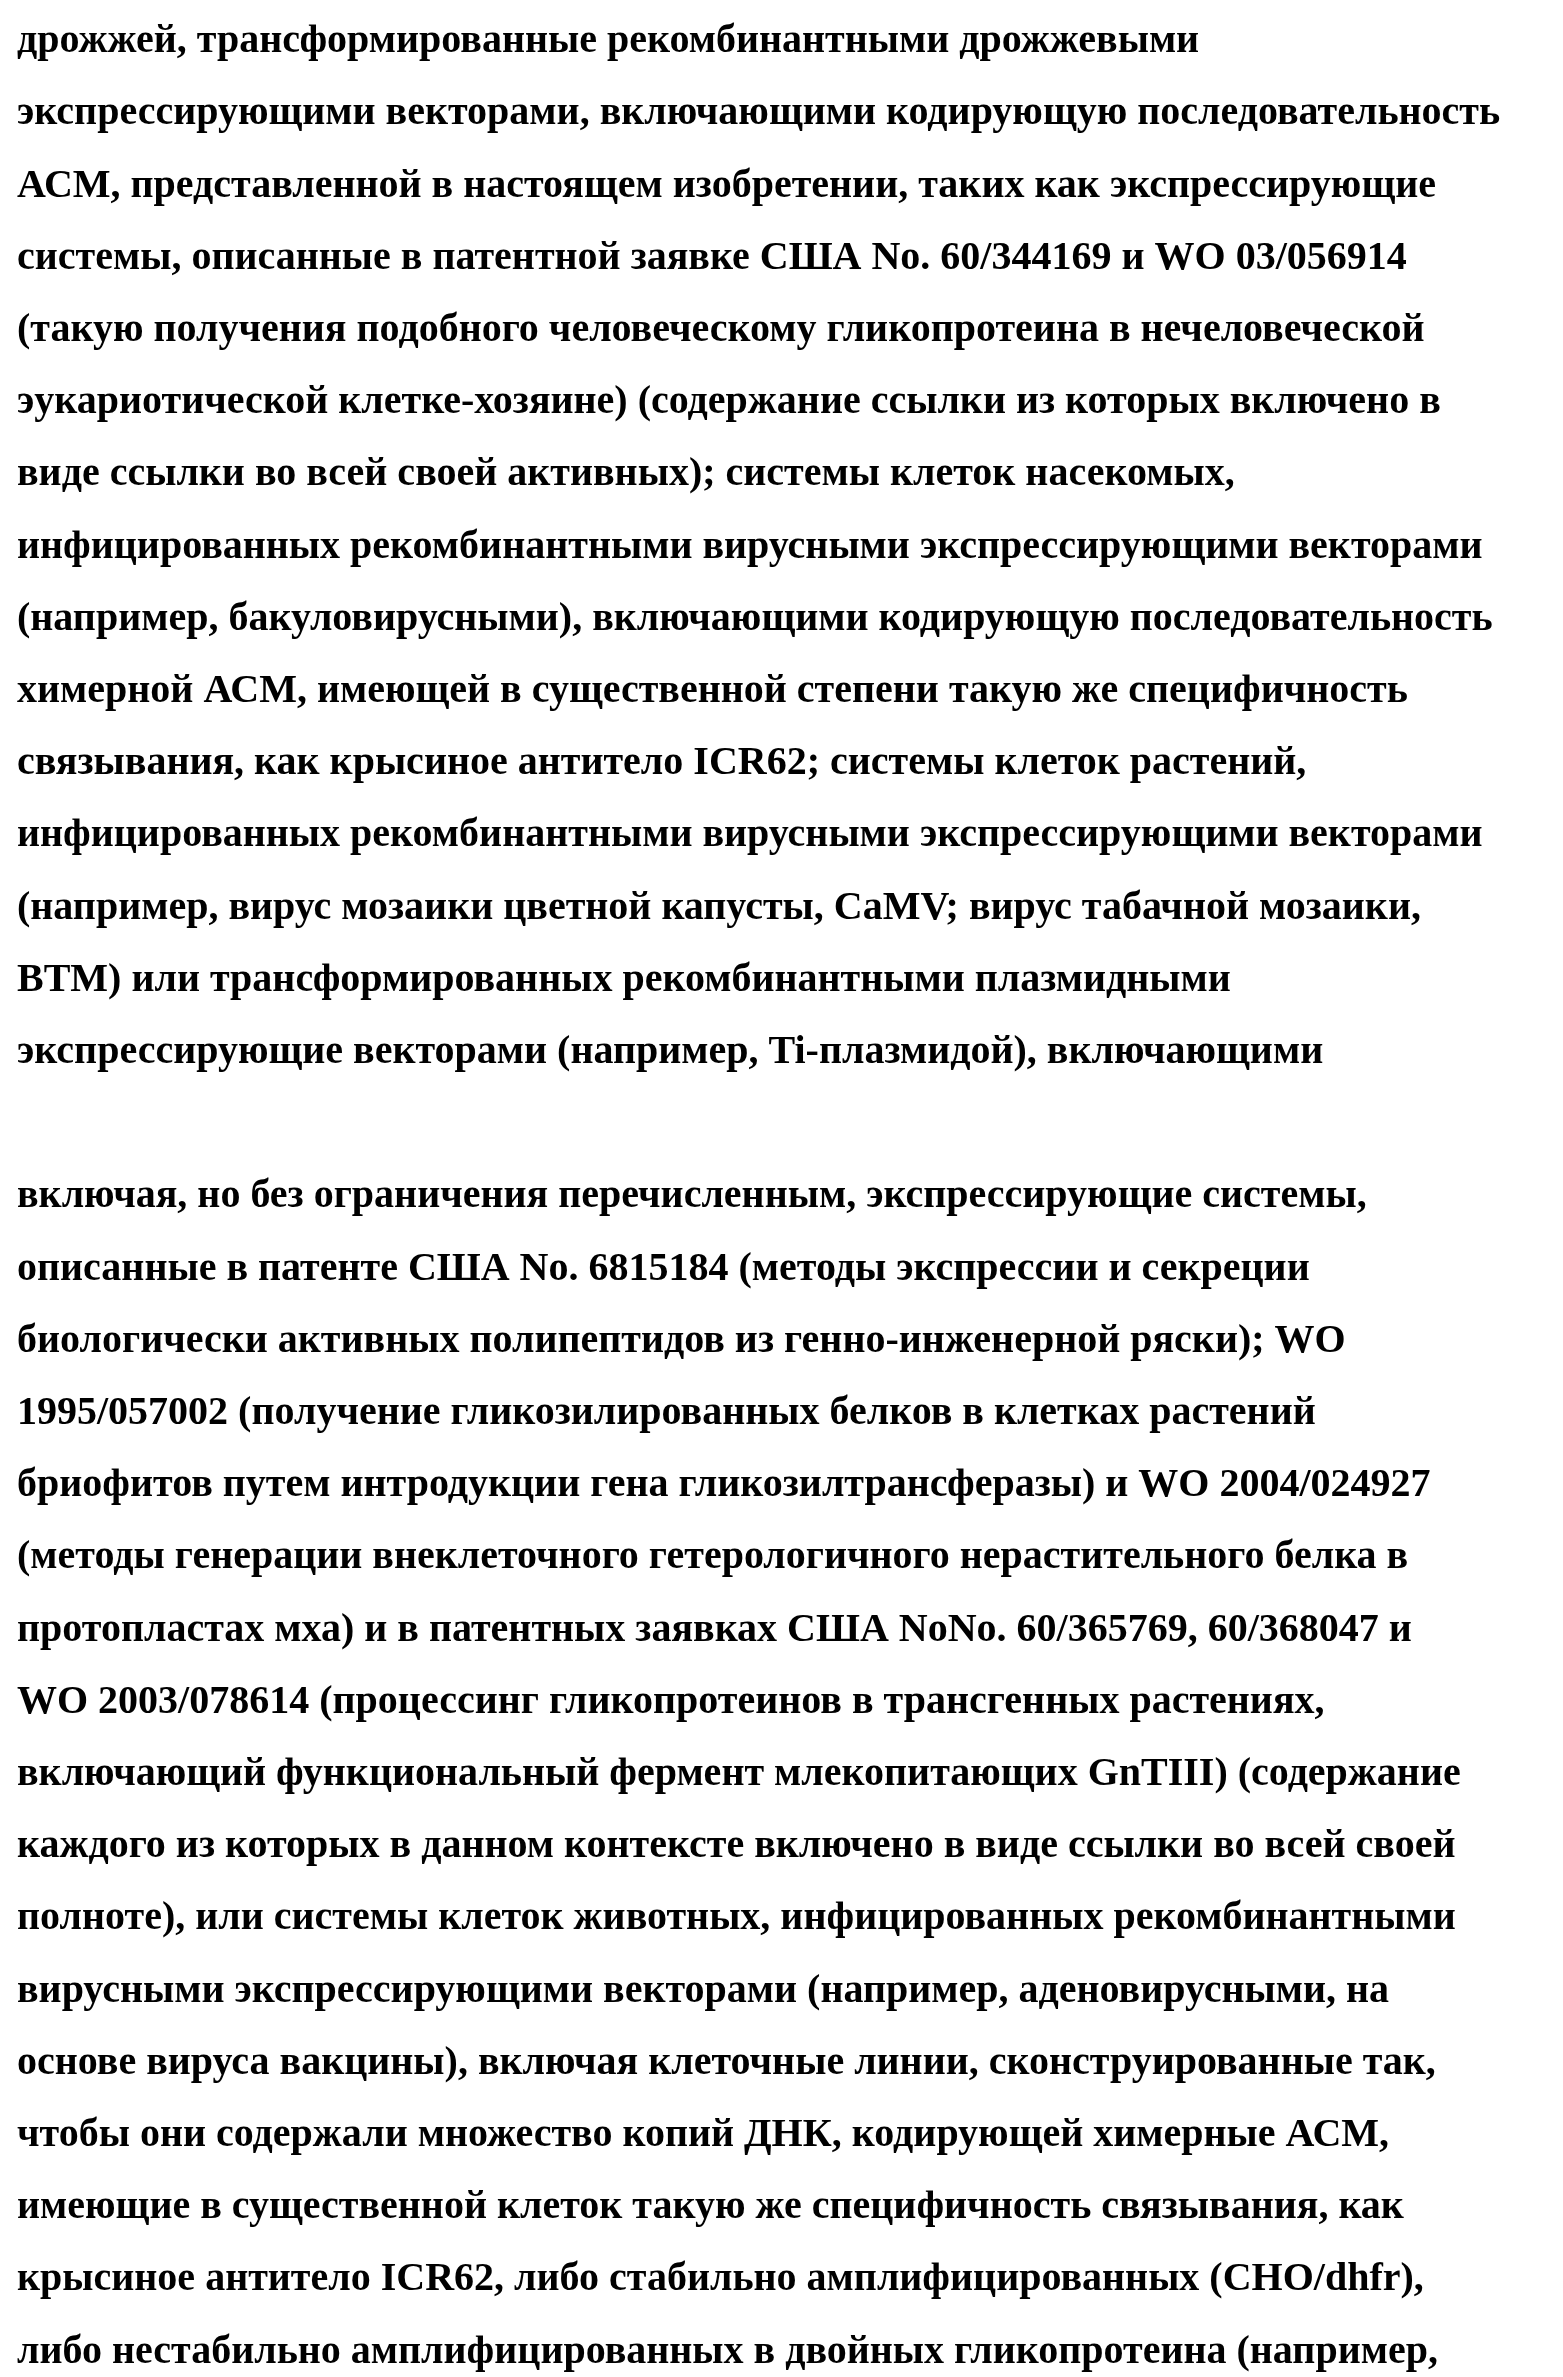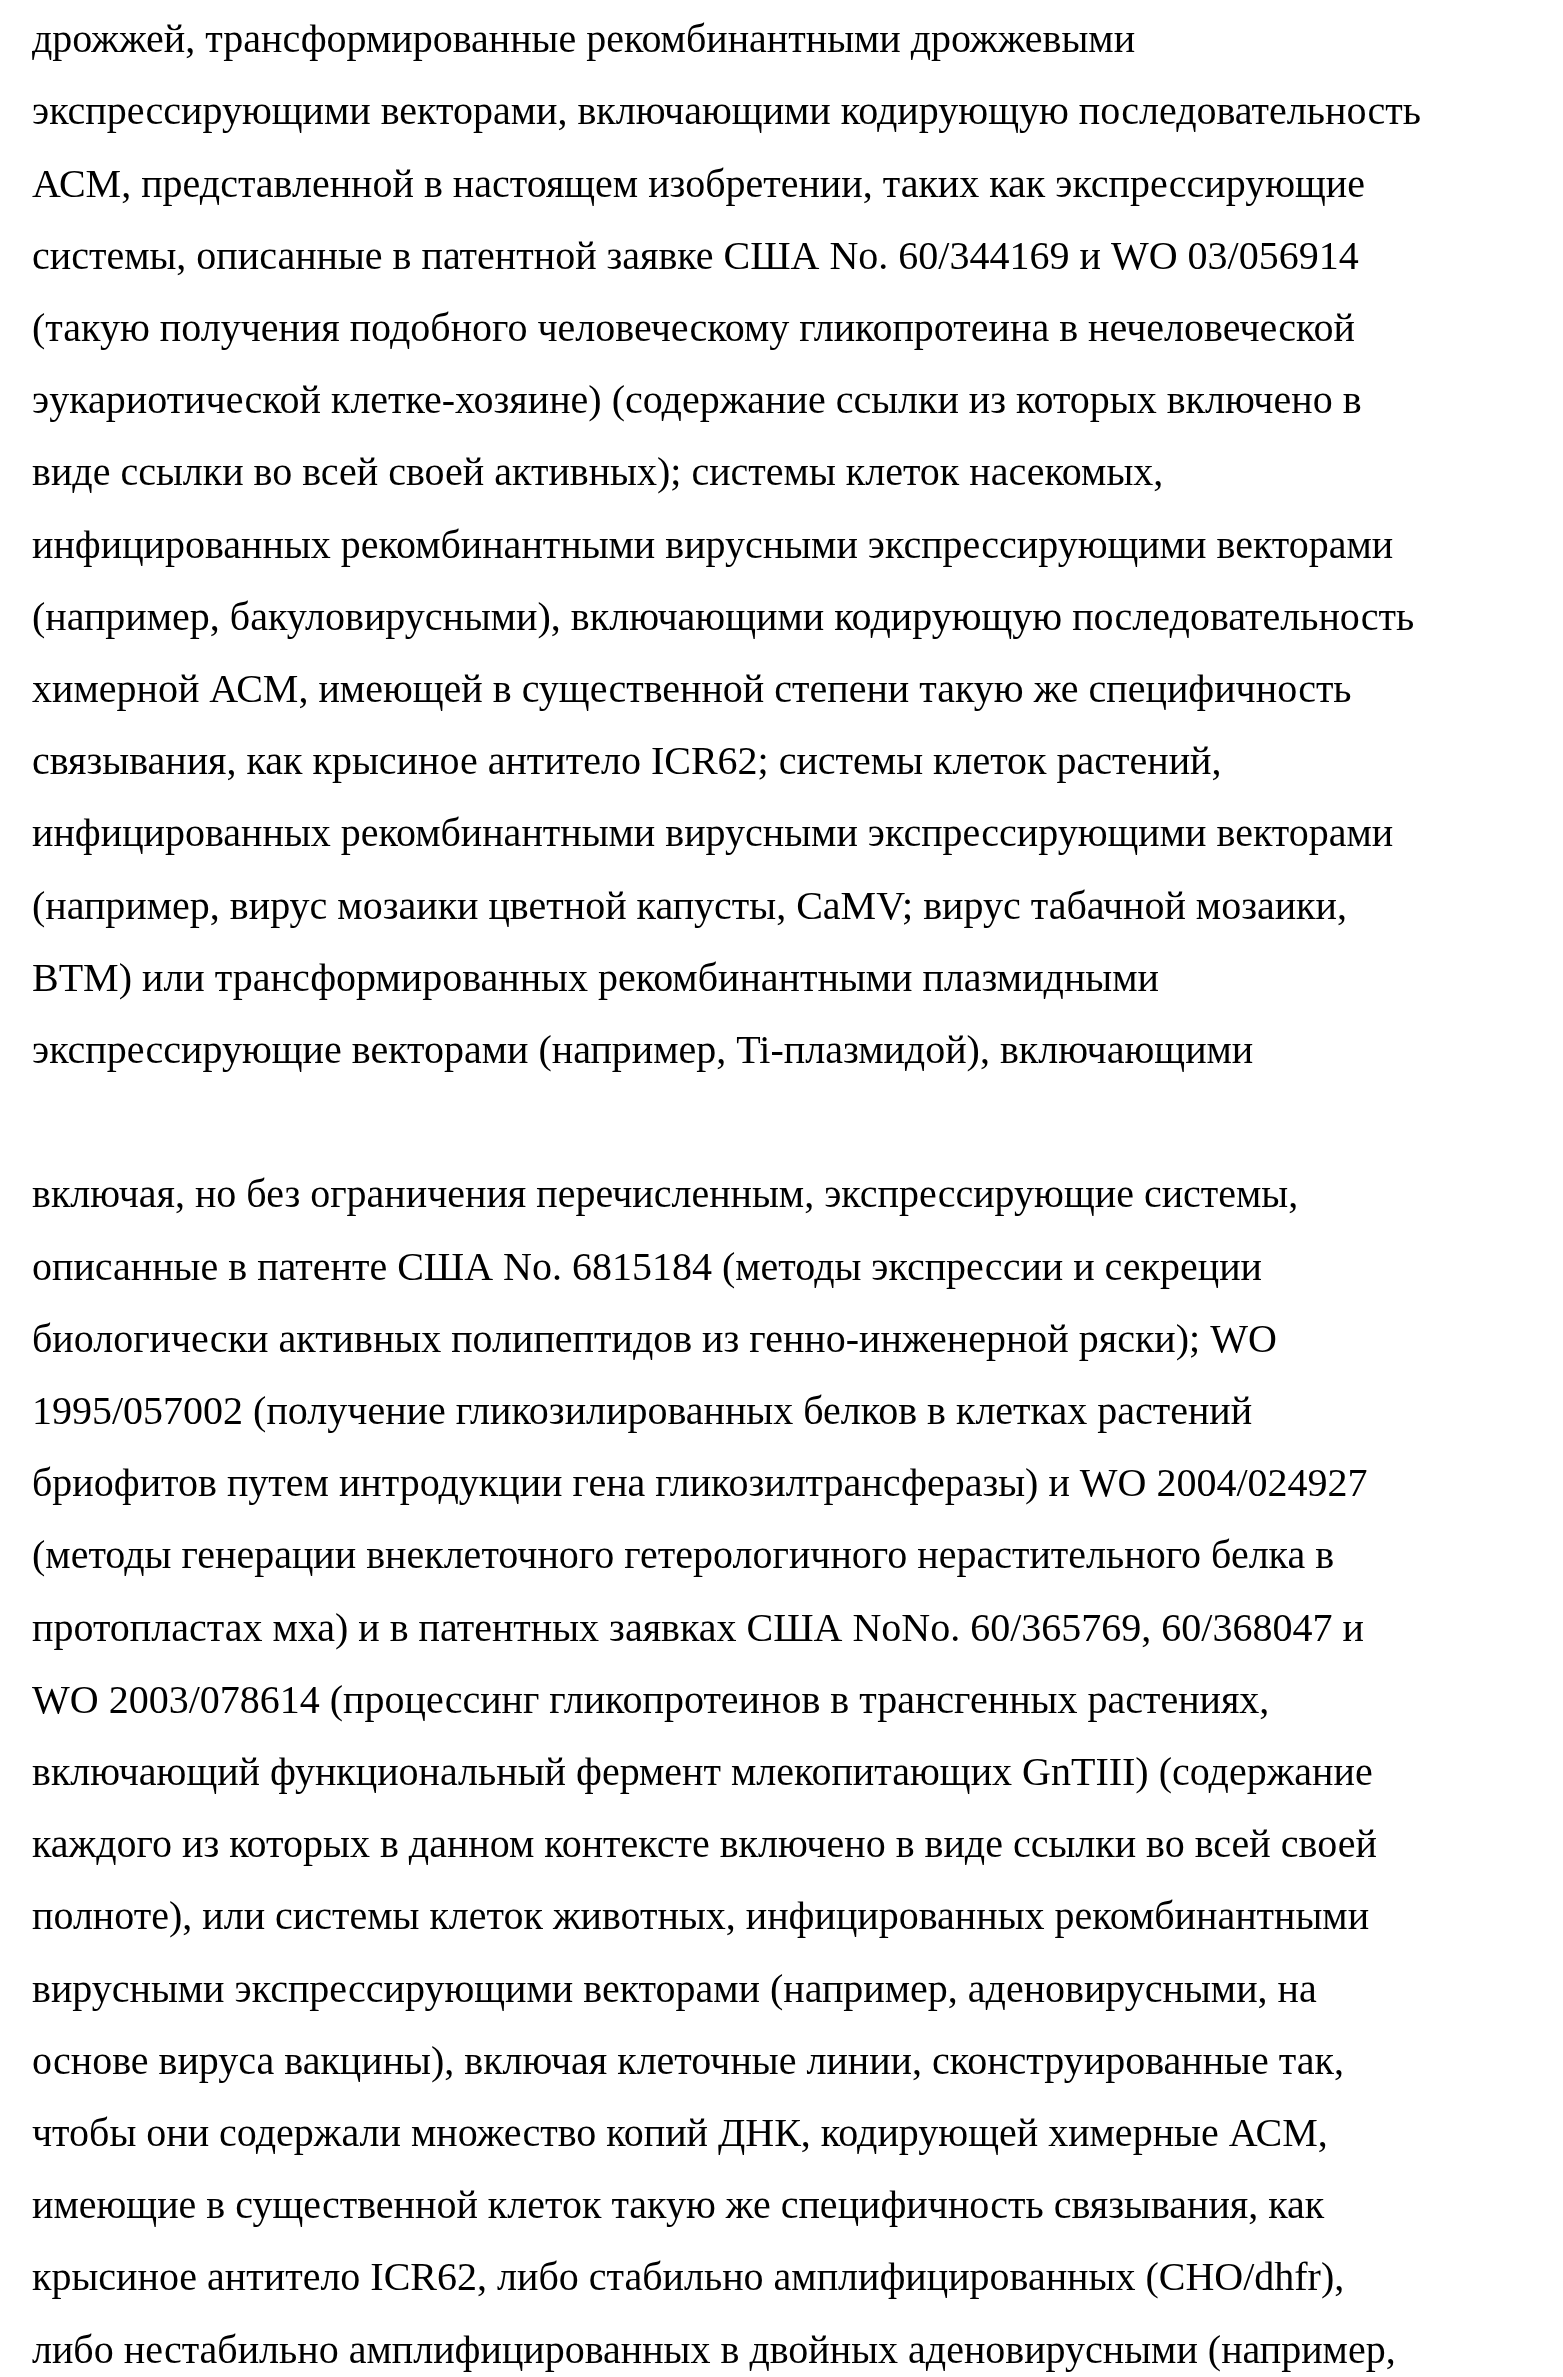--- a/index.html
+++ b/index.html
@@ -16,24 +16,24 @@
     .page {
       position: absolute;
       left: 0;
       top: 0;
       width: 1564px;
       height: 2377px;
       background: #ffffff;
     }
     .line {
       position: absolute;
-      left: 32px;
+      left: 17px;
       white-space: nowrap;
       font-family: "Liberation Serif", "DejaVu Serif", serif;
-      font-weight: normal;
+      font-weight: bold;
       font-size: 40px;
       line-height: 48px;
       color: #000000;
       transform-origin: 0 50%;
     }
   </style>
 </head>
 <body>
 
 <div class="page">
@@ -61,15 +61,15 @@
   <div class="line" style="top:1604px">протопластах мха) и в патентных заявках США NoNo. 60/365769, 60/368047 и</div>
   <div class="line" style="top:1676px">WO 2003/078614 (процессинг гликопротеинов в трансгенных растениях,</div>
   <div class="line" style="top:1748px">включающий функциональный фермент млекопитающих GnTIII) (содержание</div>
   <div class="line" style="top:1820px">каждого из которых в данном контексте включено в виде ссылки во всей своей</div>
   <div class="line" style="top:1892px">полноте), или системы клеток животных, инфицированных рекомбинантными</div>
   <div class="line" style="top:1965px">вирусными экспрессирующими векторами (например, аденовирусными, на</div>
   <div class="line" style="top:2037px">основе вируса вакцины), включая клеточные линии, сконструированные так,</div>
   <div class="line" style="top:2109px">чтобы они содержали множество копий ДНК, кодирующей химерные АСМ,</div>
   <div class="line" style="top:2181px">имеющие в существенной клеток такую же специфичность связывания, как</div>
   <div class="line" style="top:2253px">крысиное антитело ICR62, либо стабильно амплифицированных (CHO/dhfr),</div>
-  <div class="line" style="top:2326px">либо нестабильно амплифицированных в двойных  аденовирусными (например,</div>
+  <div class="line" style="top:2326px">либо нестабильно амплифицированных в двойных  гликопротеина (например,</div>
 </div>
 
 
 </body></html>

